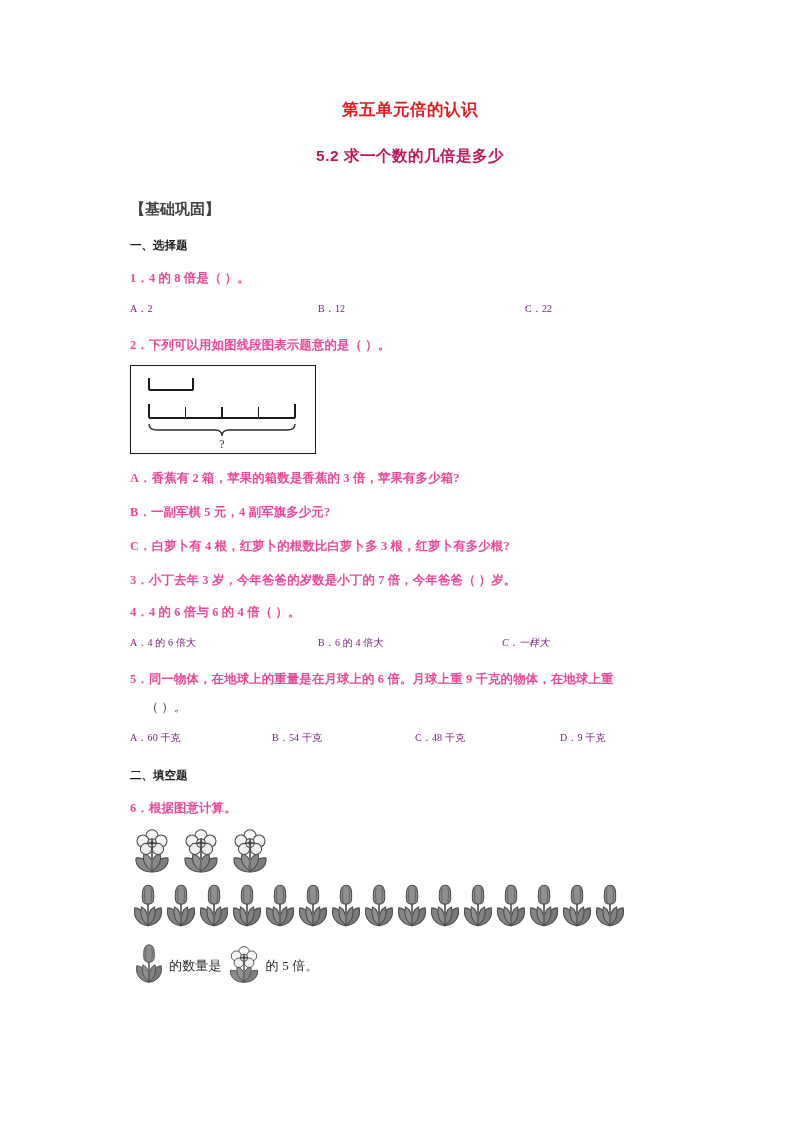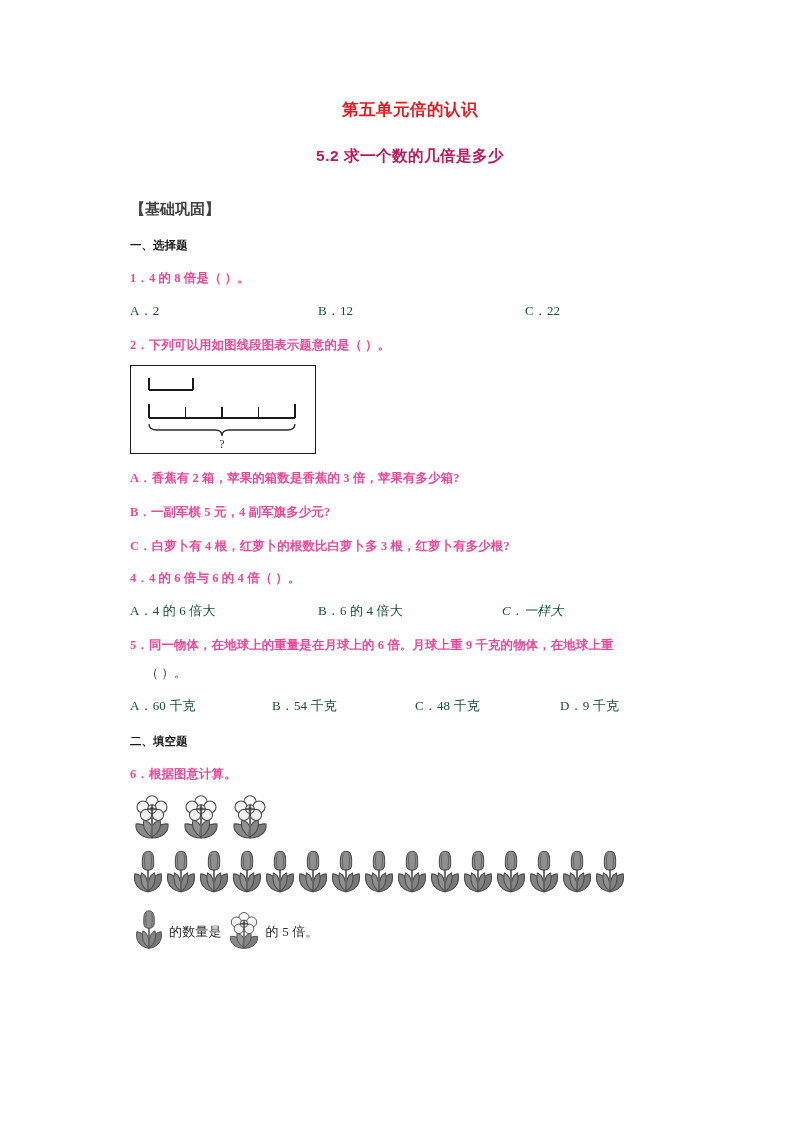--- a/index.html
+++ b/index.html
@@ -80,22 +80,22 @@
   .q-cont {
     font-size: 12.4px;
     line-height: 19px;
     color: #2b2b2b;
     margin: 9px 0 0 16px;
   }
   .opts {
     position: relative;
     height: 19px;
     margin: 14px 0 0 0;
-    font-size: 13px;
-    color: #14532d;
+    font-size: 10px;
+    color: #701a75;
     letter-spacing: 0.15px;
   }
   .opt {
     position: absolute;
     top: 0;
     white-space: nowrap;
   }
   .opt.o1 { left: 0px; }
   .opt.o2 { left: 188px; }
   .opt.o3 { left: 395px; }
@@ -192,20 +192,21 @@
           <path d="M18,58 Q18,64 26,64 L84,64 Q91,64 91,70 Q91,64 98,64 L156,64 Q164,64 164,58" stroke="#2b2b2b" stroke-width="1.3" fill="none"></path>
           <text x="91" y="82" font-family="Liberation Serif, serif" font-size="12" fill="#2b2b2b" text-anchor="middle">?</text>
         </svg>
       </div>
     </div>
 
     <div class="q">A．香蕉有 2 箱，苹果的箱数是香蕉的 3 倍，苹果有多少箱?</div>
     <div class="q">B．一副军棋 5 元，4 副军旗多少元?</div>
     <div class="q">C．白萝卜有 4 根，红萝卜的根数比白萝卜多 3 根，红萝卜有多少根?</div>
 
+    <div class="q">3．小丁去年 3 岁，今年爸爸的岁数是小丁的 7 倍，今年爸爸（          ）岁。</div>
 
     <div class="q tight">4．4 的 6 倍与 6 的 4 倍（     ）。</div>
     <div class="opts q4">
       <span class="opt o1">A．4 的 6 倍大</span>
       <span class="opt o2">B．6 的 4 倍大</span>
       <span class="opt o3">C．一样大</span>
     </div>
 
     <div class="q">5．同一物体，在地球上的重量是在月球上的 6 倍。月球上重 9 千克的物体，在地球上重</div>
     <div class="q-cont">（     ）。</div>

